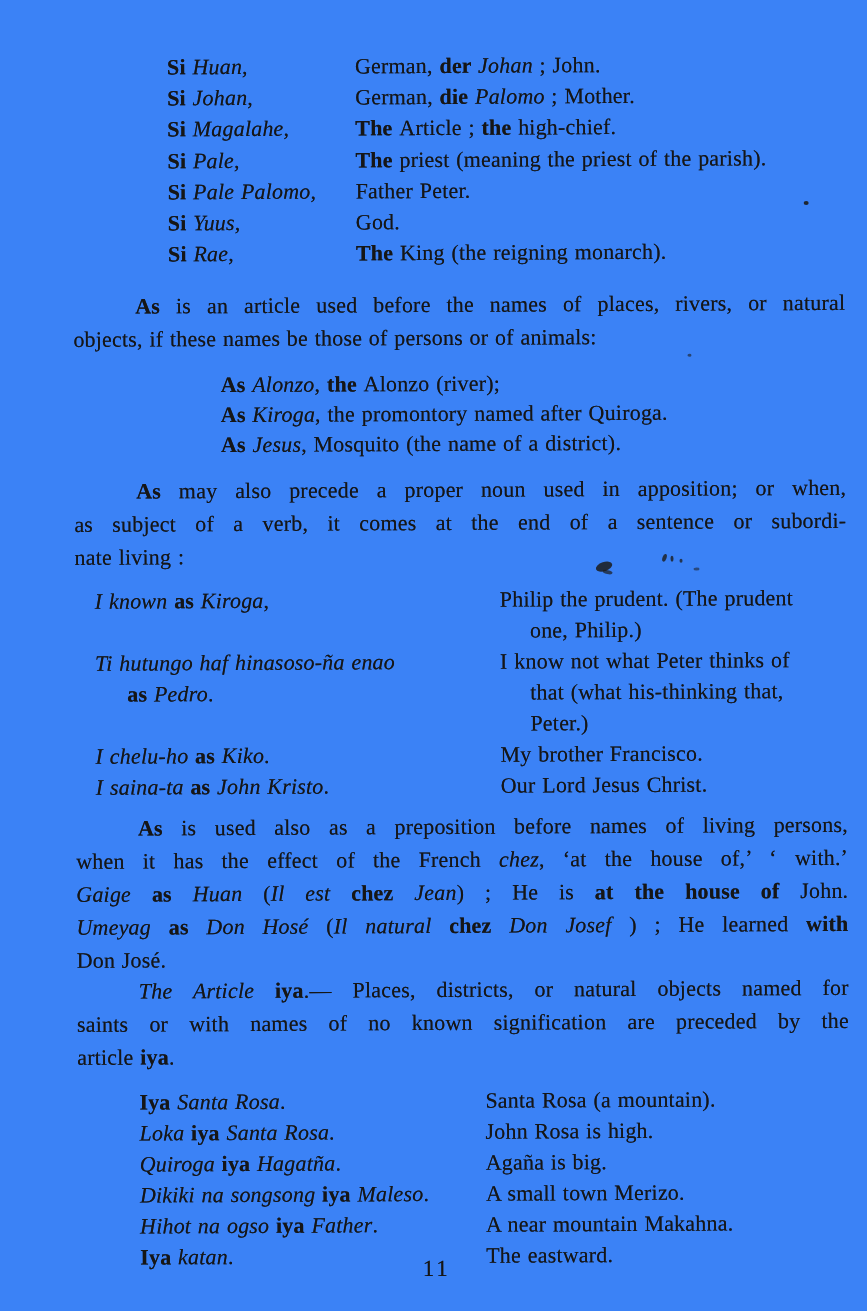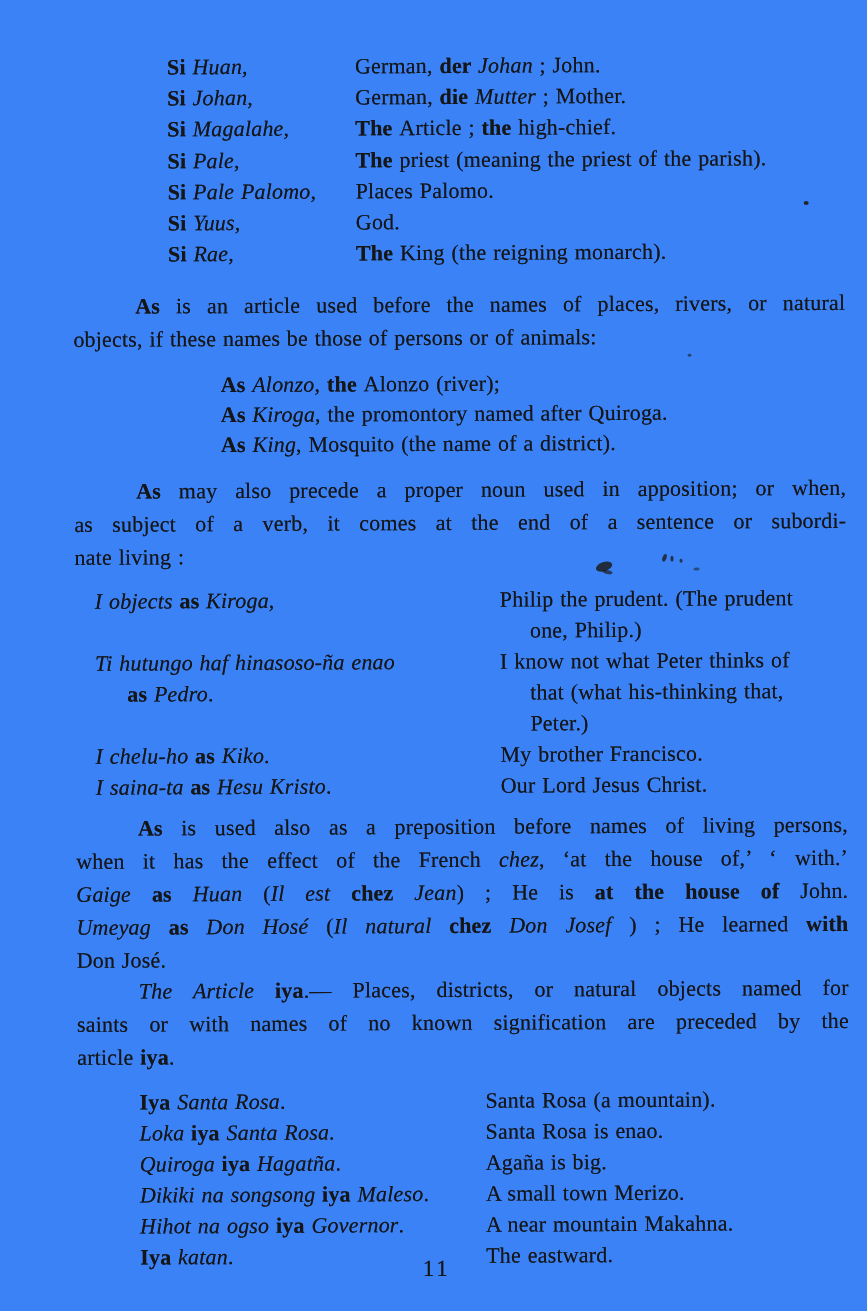--- a/index.html
+++ b/index.html
@@ -72,60 +72,60 @@
 <body>
 
 <div class="page">
   <div class="content">
 
     <div class="si-list">
       <div class="si-row">
         <span class="si-left"><span class="r-b">Si </span><span class="r-i">Huan,</span></span><span class="si-right"><span class="r-r">German, </span><span class="r-b">der </span><span class="r-i">Johan</span><span class="r-r"> ; John.</span></span>
       </div>
       <div class="si-row">
-        <span class="si-left"><span class="r-b">Si </span><span class="r-i">Johan,</span></span><span class="si-right"><span class="r-r">German, </span><span class="r-b">die </span><span class="r-i">Mutter</span><span class="r-r"> ; Mother.</span></span>
+        <span class="si-left"><span class="r-b">Si </span><span class="r-i">Johan,</span></span><span class="si-right"><span class="r-r">German, </span><span class="r-b">die </span><span class="r-i">Palomo</span><span class="r-r"> ; Mother.</span></span>
       </div>
       <div class="si-row">
         <span class="si-left"><span class="r-b">Si </span><span class="r-i">Magalahe,</span></span><span class="si-right"><span class="r-b">The </span><span class="r-r">Article ; </span><span class="r-b">the </span><span class="r-r">high-chief.</span></span>
       </div>
       <div class="si-row">
         <span class="si-left"><span class="r-b">Si </span><span class="r-i">Pale,</span></span><span class="si-right"><span class="r-b">The </span><span class="r-r">priest (meaning the priest of the parish).</span></span>
       </div>
       <div class="si-row">
-        <span class="si-left"><span class="r-b">Si </span><span class="r-i">Pale Palomo,</span></span><span class="si-right"><span class="r-r">Places Palomo.</span></span>
+        <span class="si-left"><span class="r-b">Si </span><span class="r-i">Pale Palomo,</span></span><span class="si-right"><span class="r-r">Father Peter.</span></span>
       </div>
       <div class="si-row">
         <span class="si-left"><span class="r-b">Si </span><span class="r-i">Yuus,</span></span><span class="si-right"><span class="r-r">God.</span></span>
       </div>
       <div class="si-row">
         <span class="si-left"><span class="r-b">Si </span><span class="r-i">Rae,</span></span><span class="si-right"><span class="r-b">The </span><span class="r-r">King (the reigning monarch).</span></span>
       </div>
     </div>
 
     <div class="para p1">
       <div class="pline ind j"><span class="r-b">As</span><span class="r-r"> is an article used before the names of places, rivers, or natural</span></div>
       <div class="pline"><span class="r-r">objects, if these names be those of persons or of animals:</span></div>
     </div>
 
     <div class="examples">
       <div class="ex-line"><span class="r-b">As </span><span class="r-i">Alonzo</span><span class="r-r">, </span><span class="r-b">the </span><span class="r-r">Alonzo (river);</span></div>
       <div class="ex-line"><span class="r-b">As </span><span class="r-i">Kiroga</span><span class="r-r">, the promontory named after Quiroga.</span></div>
-      <div class="ex-line"><span class="r-b">As </span><span class="r-i">King</span><span class="r-r">, Mosquito (the name of a district).</span></div>
+      <div class="ex-line"><span class="r-b">As </span><span class="r-i">Jesus</span><span class="r-r">, Mosquito (the name of a district).</span></div>
     </div>
 
     <div class="para p2">
       <div class="pline ind j"><span class="r-b">As</span><span class="r-r"> may also precede a proper noun used in apposition; or when,</span></div>
       <div class="pline j"><span class="r-r">as subject of a verb, it comes at the end of a sentence or subordi-</span></div>
       <div class="pline"><span class="r-r">nate living :</span></div>
     </div>
 
     <div class="as-table">
       <div class="as-row">
         <div class="cell-c">
-          <div class="tline"><span class="r-i">I objects </span><span class="r-b">as </span><span class="r-i">Kiroga</span><span class="r-r">,</span></div>
+          <div class="tline"><span class="r-i">I known </span><span class="r-b">as </span><span class="r-i">Kiroga</span><span class="r-r">,</span></div>
         </div>
         <div class="cell-e">
           <div class="tline">Philip the prudent. (The prudent</div>
           <div class="tline inde">one, Philip.)</div>
         </div>
       </div>
       <div class="as-row">
         <div class="cell-c">
           <div class="tline"><span class="r-i">Ti hutungo haf hinasoso-ña enao</span></div>
           <div class="tline ind2"><span class="r-b">as </span><span class="r-i">Pedro</span><span class="r-r">.</span></div>
@@ -139,21 +139,21 @@
       <div class="as-row">
         <div class="cell-c">
           <div class="tline"><span class="r-i">I chelu-ho </span><span class="r-b">as </span><span class="r-i">Kiko</span><span class="r-r">.</span></div>
         </div>
         <div class="cell-e">
           <div class="tline">My brother Francisco.</div>
         </div>
       </div>
       <div class="as-row">
         <div class="cell-c">
-          <div class="tline"><span class="r-i">I saina-ta </span><span class="r-b">as </span><span class="r-i">Hesu Kristo</span><span class="r-r">.</span></div>
+          <div class="tline"><span class="r-i">I saina-ta </span><span class="r-b">as </span><span class="r-i">John Kristo</span><span class="r-r">.</span></div>
         </div>
         <div class="cell-e">
           <div class="tline">Our Lord Jesus Christ.</div>
         </div>
       </div>
     </div>
 
     <div class="para p3">
       <div class="pline ind j"><span class="r-b">As</span><span class="r-r"> is used also as a preposition before names of living persons,</span></div>
       <div class="pline j"><span class="r-r">when it has the effect of the French </span><span class="r-i">chez</span><span class="r-r">, ‘at the house of,’ ‘ with.’</span></div>
@@ -166,30 +166,30 @@
       <div class="pline ind j"><span class="r-i">The Article </span><span class="r-b">iya</span><span class="r-r">.— Places, districts, or natural objects named for</span></div>
       <div class="pline j"><span class="r-r">saints or with names of no known signification are preceded by the</span></div>
       <div class="pline"><span class="r-r">article </span><span class="r-b">iya</span><span class="r-r">.</span></div>
     </div>
 
     <div class="iya-list">
       <div class="iya-row">
         <span class="iya-left"><span class="r-b">Iya </span><span class="r-i">Santa Rosa</span><span class="r-r">.</span></span><span class="iya-right">Santa Rosa (a mountain).</span>
       </div>
       <div class="iya-row">
-        <span class="iya-left"><span class="r-i">Loka </span><span class="r-b">iya </span><span class="r-i">Santa Rosa</span><span class="r-r">.</span></span><span class="iya-right">Santa Rosa is enao.</span>
+        <span class="iya-left"><span class="r-i">Loka </span><span class="r-b">iya </span><span class="r-i">Santa Rosa</span><span class="r-r">.</span></span><span class="iya-right">John Rosa is high.</span>
       </div>
       <div class="iya-row">
         <span class="iya-left"><span class="r-i">Quiroga </span><span class="r-b">iya </span><span class="r-i">Hagatña</span><span class="r-r">.</span></span><span class="iya-right">Agaña is big.</span>
       </div>
       <div class="iya-row">
         <span class="iya-left"><span class="r-i">Dikiki na songsong </span><span class="r-b">iya </span><span class="r-i">Maleso</span><span class="r-r">.</span></span><span class="iya-right">A small town Merizo.</span>
       </div>
       <div class="iya-row">
-        <span class="iya-left"><span class="r-i">Hihot na ogso </span><span class="r-b">iya </span><span class="r-i">Governor</span><span class="r-r">.</span></span><span class="iya-right">A near mountain Makahna.</span>
+        <span class="iya-left"><span class="r-i">Hihot na ogso </span><span class="r-b">iya </span><span class="r-i">Father</span><span class="r-r">.</span></span><span class="iya-right">A near mountain Makahna.</span>
       </div>
       <div class="iya-row">
         <span class="iya-left"><span class="r-b">Iya </span><span class="r-i">katan</span><span class="r-r">.</span></span><span class="iya-right">The eastward.</span>
       </div>
     </div>
 
     <div class="page-num">11</div>
 
     <div class="spot spot-a"></div>
     <div class="spot spot-a2"></div>

